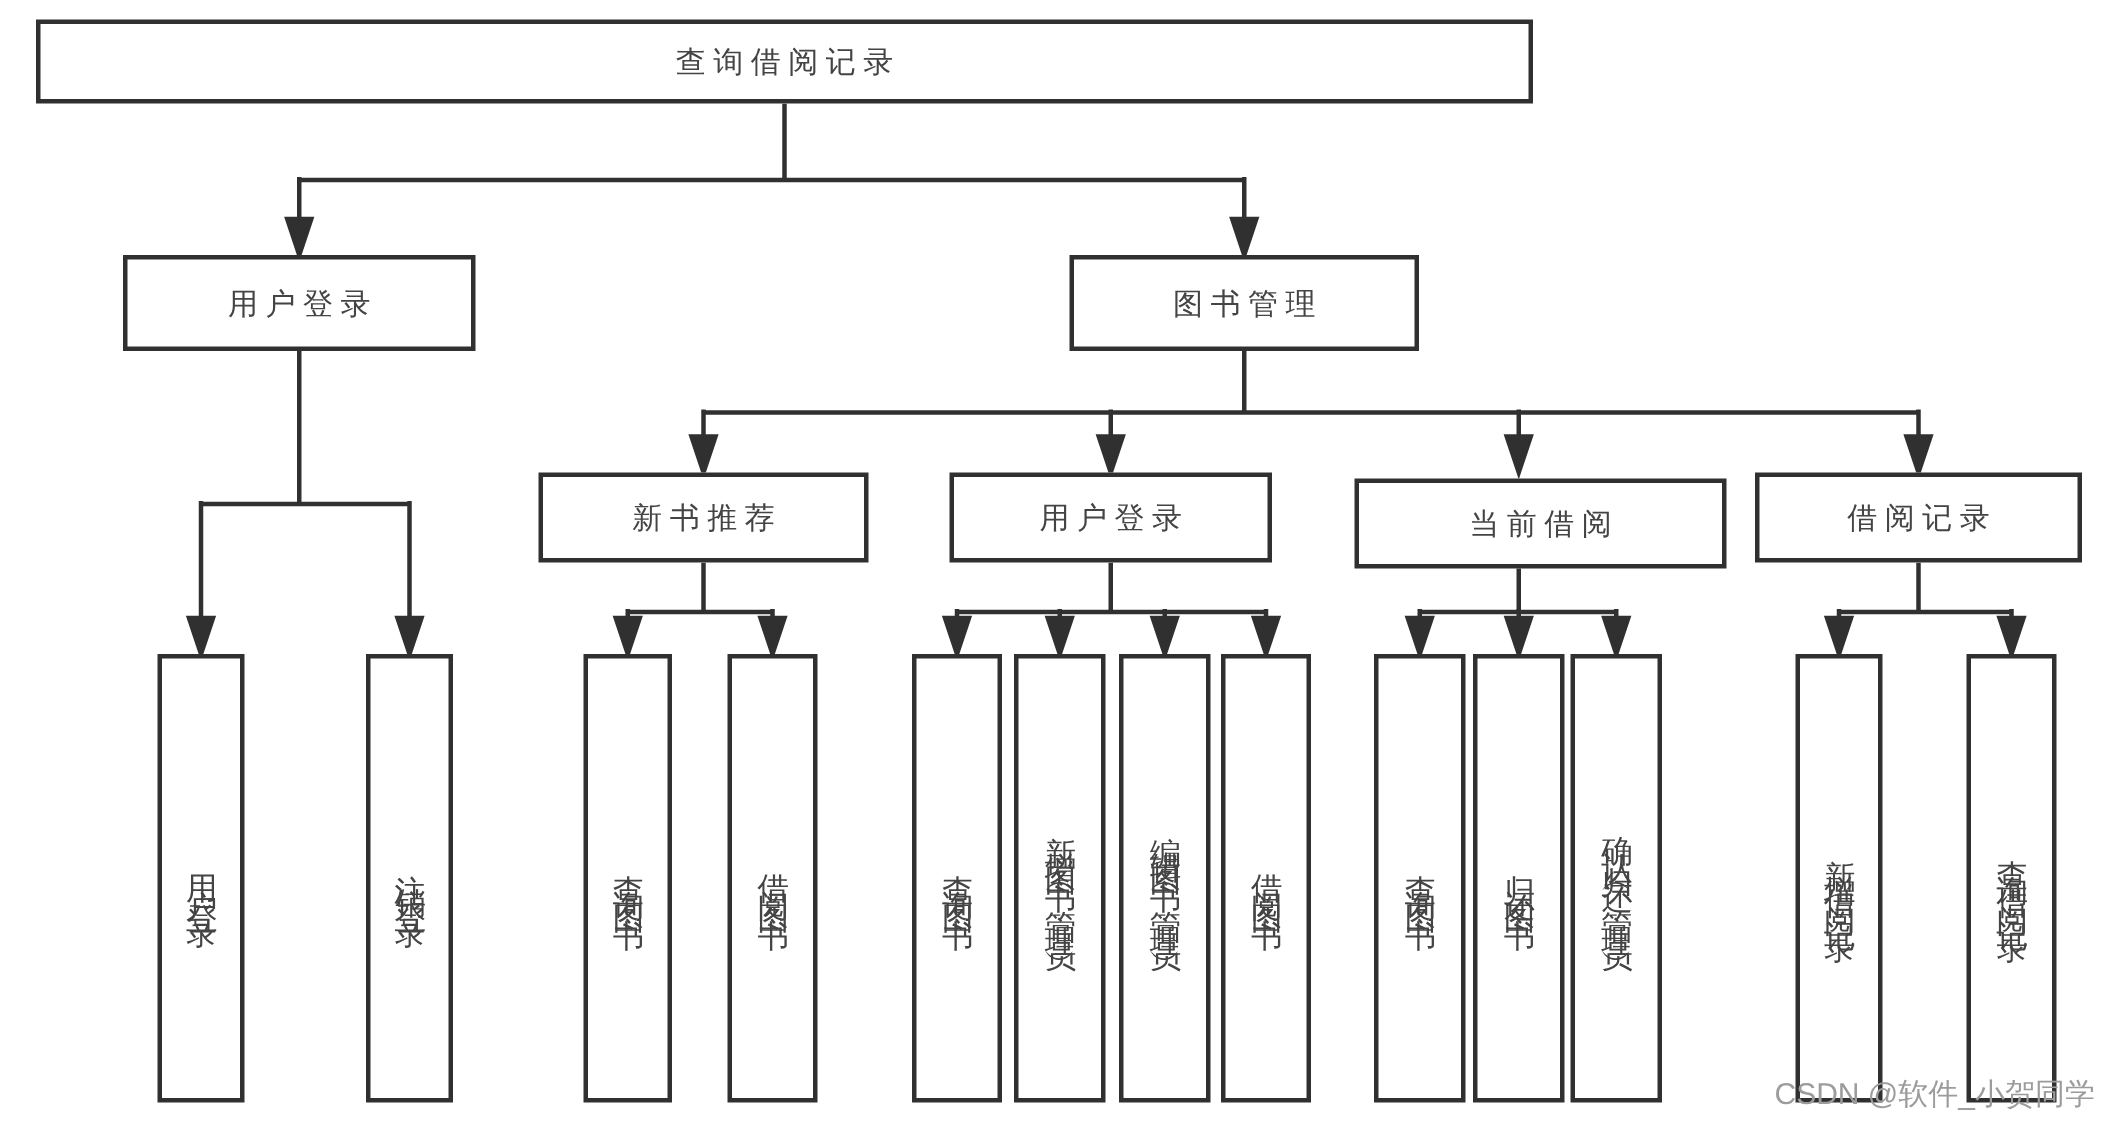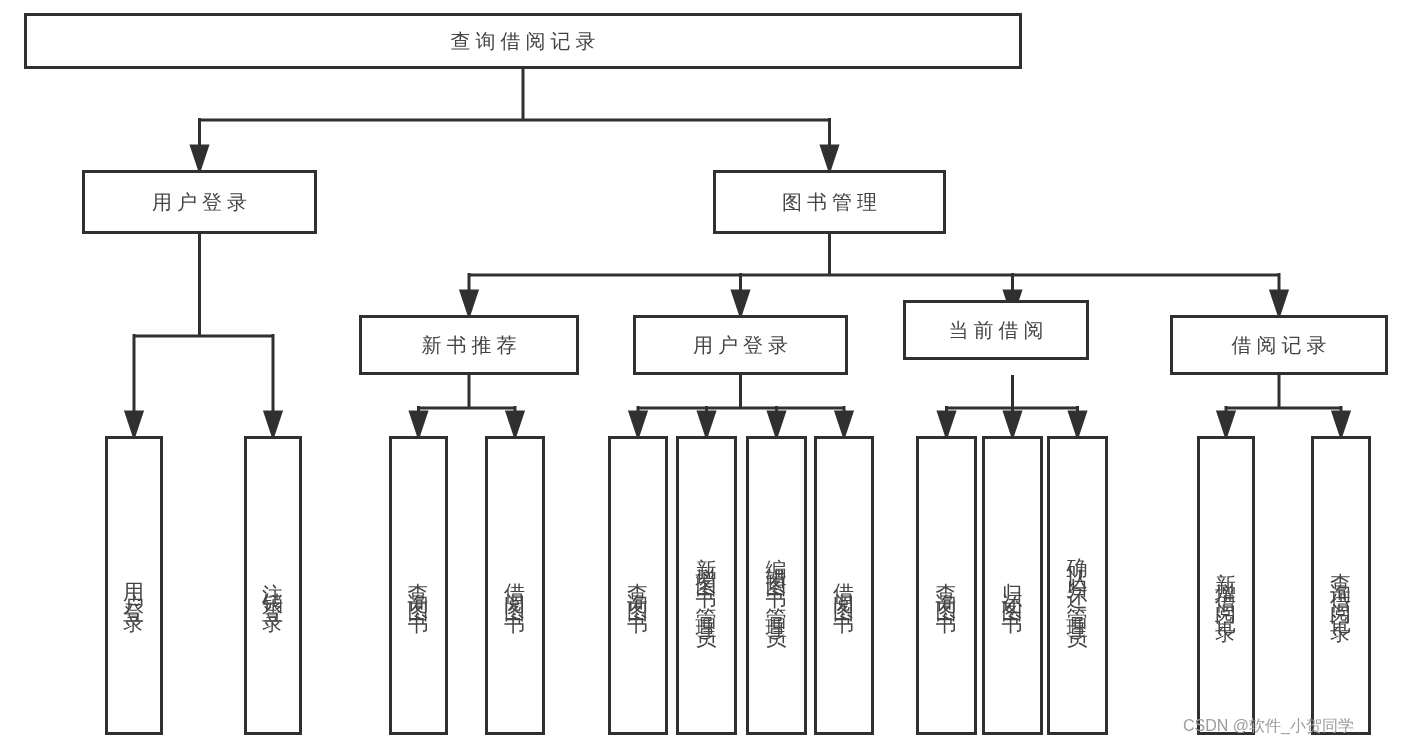--- a/index.html
+++ b/index.html
@@ -39,41 +39,41 @@
     line-height:1;
     font-size:21px;
     white-space:normal;
   }
   
   .n-root            {left:24px;  top:13px;  width:998px; height:56px;}
   .n-user-login      {left:82px;  top:170px; width:235px; height:64px;}
   .n-book-management {left:713px; top:170px; width:233px; height:64px;}
   .n-new-book        {left:359px; top:315px; width:220px; height:60px;}
   .n-book-borrow     {left:633px; top:315px; width:215px; height:60px;}
-  .n-current-borrow  {left:903px; top:300px; width:186px; height:60px;}
+  .n-current-borrow  {left:903px; top:319px; width:248px; height:60px;}
   .n-borrow-records  {left:1170px;top:315px; width:218px; height:60px;}
   .lf1 {left:105px; top:436px; width:58px; height:299px;}
   .lf2 {left:244px; top:436px; width:58px; height:299px;}
   .lf3 {left:389px; top:436px; width:59px; height:299px;}
   .lf4 {left:485px; top:436px; width:60px; height:299px;}
   .lf5 {left:608px; top:436px; width:60px; height:299px;}
   .lf6 {left:676px; top:436px; width:61px; height:299px;}
   .lf7 {left:746px; top:436px; width:61px; height:299px;}
   .lf8 {left:814px; top:436px; width:60px; height:299px;}
   .lf9 {left:916px; top:436px; width:61px; height:299px;}
   .lf10{left:982px; top:436px; width:61px; height:299px;}
   .lf11{left:1047px;top:436px; width:61px; height:299px;}
   .lf12{left:1197px;top:436px; width:58px; height:299px;}
   .lf13{left:1311px;top:436px; width:60px; height:299px;}
   .watermark{
     position:absolute;
     left:1183px;top:716px;
     z-index:3;
     color:var(--wm);
-    font-size:16px;
+    font-size:20px;
     white-space:nowrap;
     text-align:right;
   }
 </style>
 </head>
 <body>
 
 <div class="canvas">
 
   <svg class="connectors" width="1405" height="747" viewBox="0 0 1405 747" stroke="#303030" stroke-width="3" fill="#303030">

